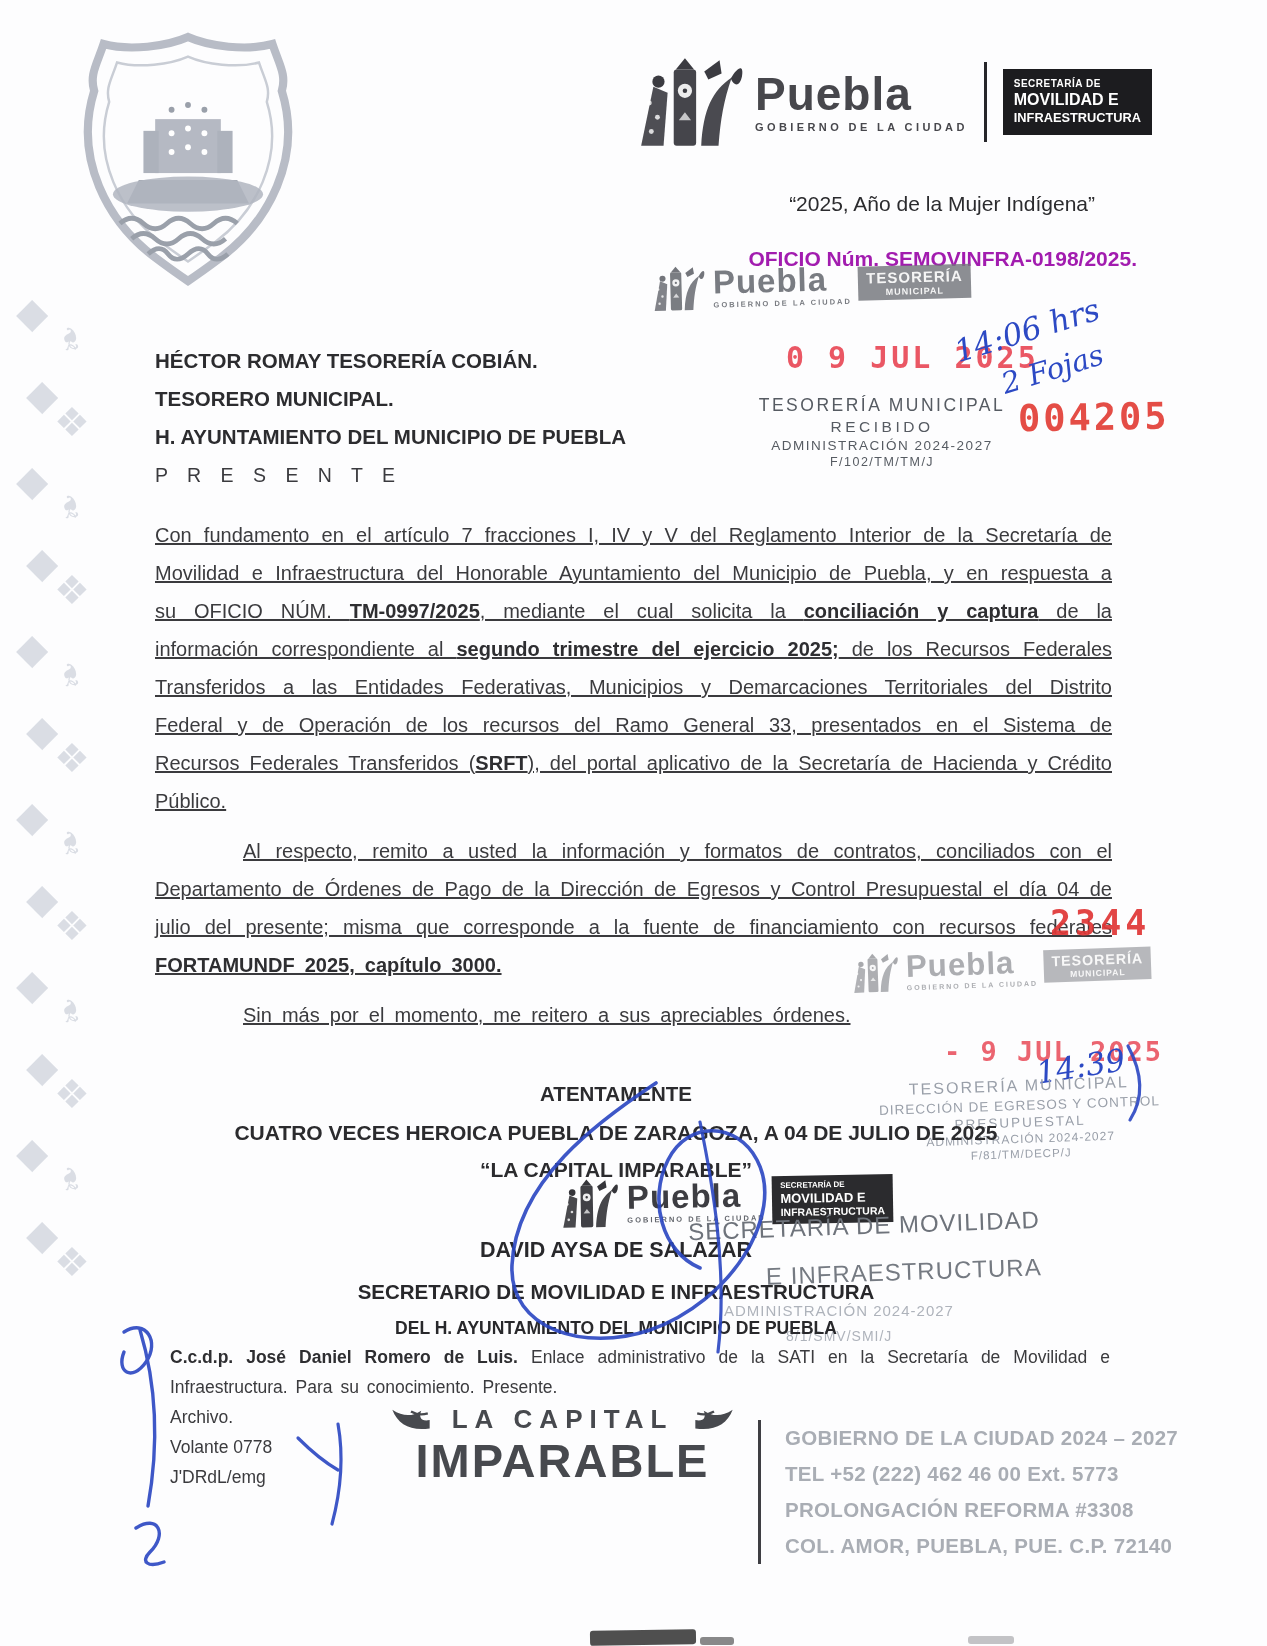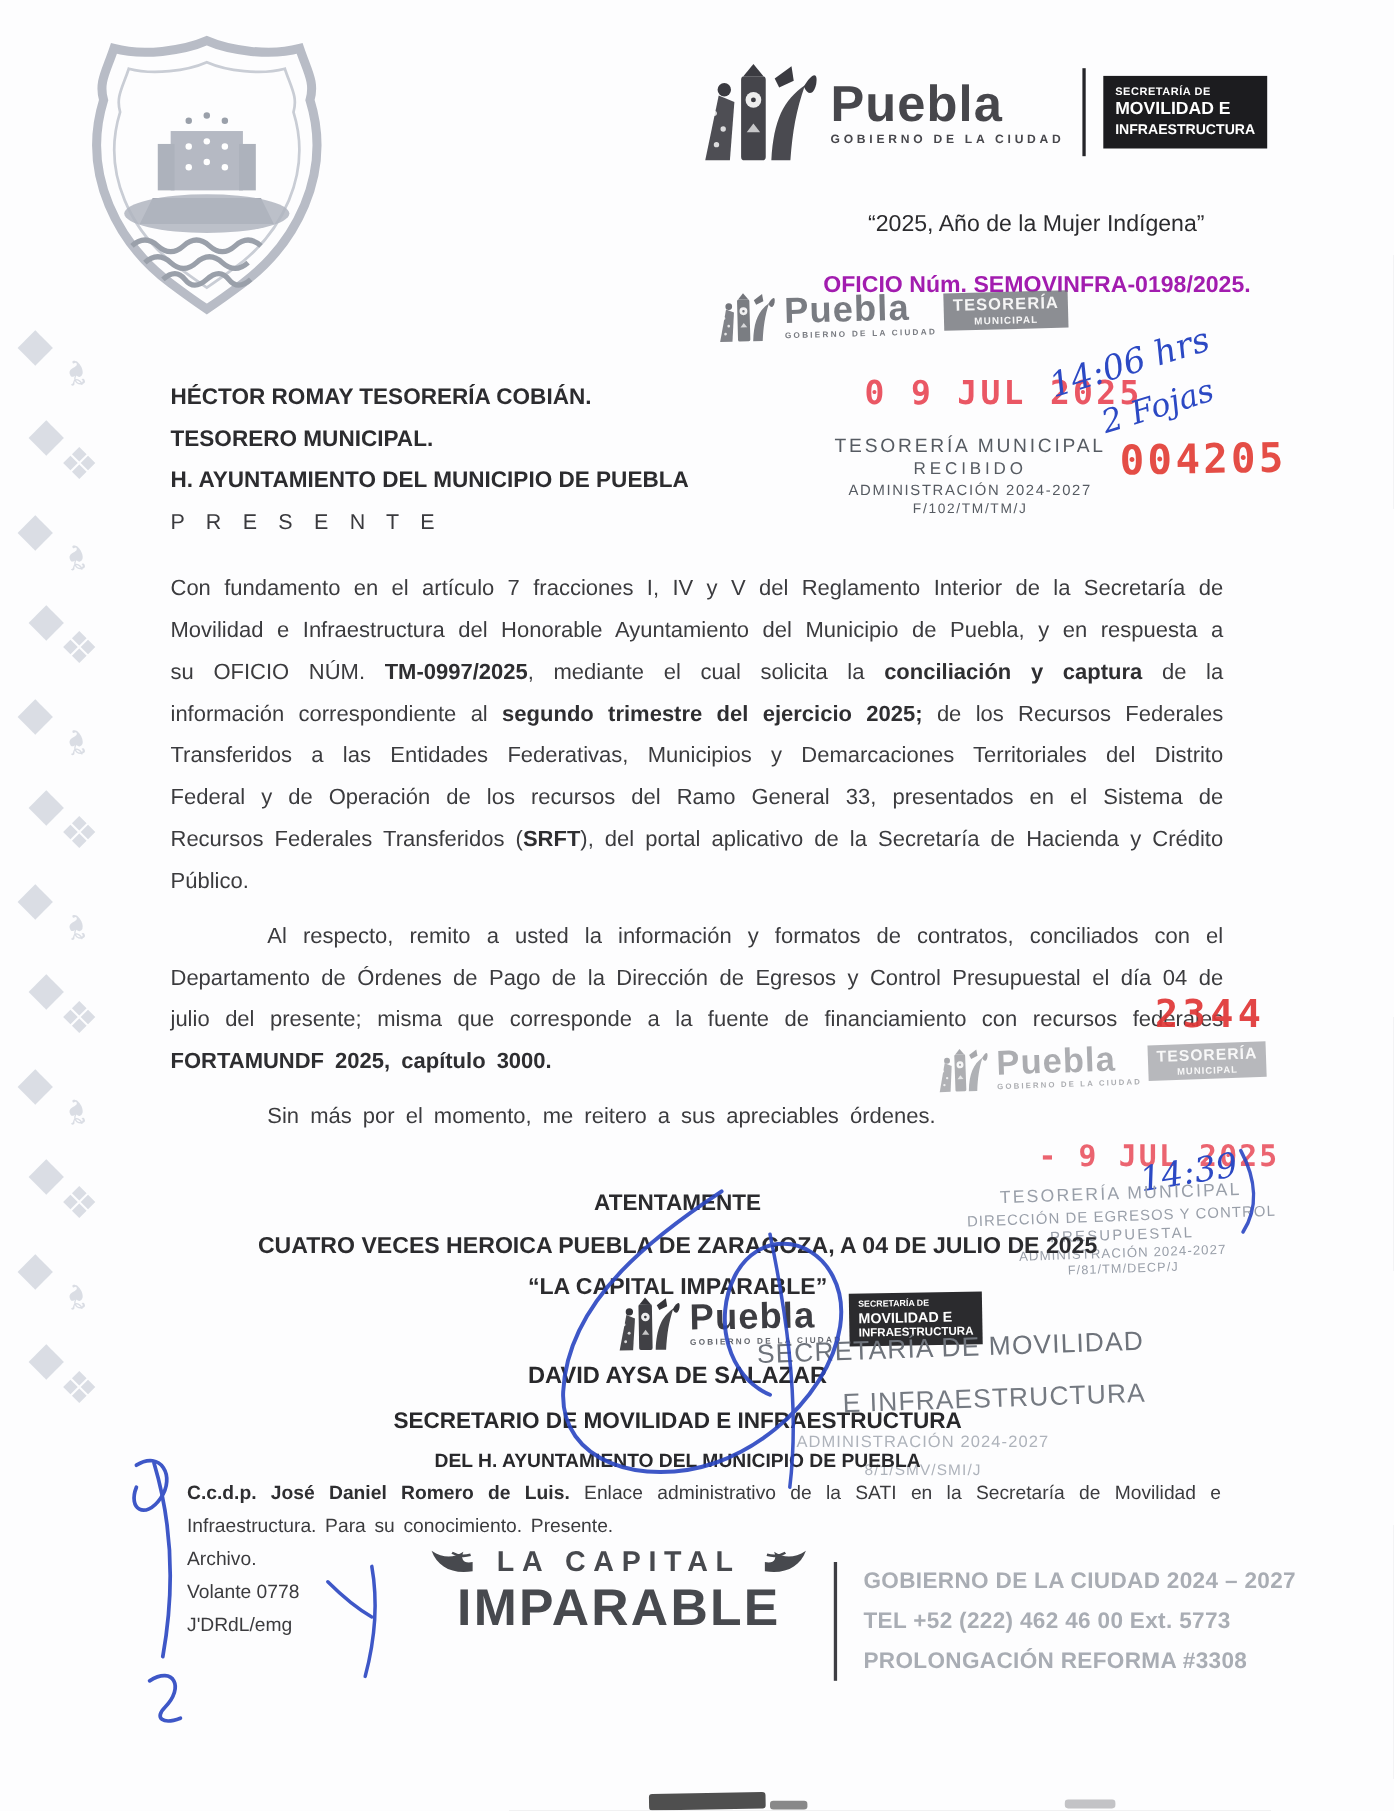--- a/index.html
+++ b/index.html
@@ -78,21 +78,21 @@
   .st2{left:860px;top:1076px;width:320px;color:#999fa9;transform:rotate(-2deg);}
   .st2 .t1{font-size:16px;letter-spacing:2px;}
   .st2 .t2{font-size:13.5px;letter-spacing:1px;}
   .st2 .t3{font-size:13.5px;letter-spacing:2px;}
   .st2 .t4{font-size:12px;letter-spacing:1px;}
   .st2 .t5{font-size:11.5px;letter-spacing:1px;}
 
   
   .recipient{left:155px;top:342px;line-height:38px;font-size:20.5px;font-weight:bold;color:#2c2c2f;}
   .recipient .present{font-weight:normal;letter-spacing:7px;font-size:19.5px;color:#3a3a3e;}
-  .para{position:absolute;left:155px;width:957px;font-size:20px;line-height:38px;text-align:justify;color:#3b3b3e;word-spacing:4.5px;}
+  .para{position:absolute;left:155px;width:957px;font-size:20px;line-height:38px;text-align:justify;color:#3b3b3e;word-spacing:4.5px;text-decoration:underline;}
   .para b{color:#2e2e31;}
   .p1{top:496px;}
   .p2{top:812px;text-indent:88px;}
   .p3{top:976px;text-indent:88px;text-align:left;}
 
   
   .closing{left:16px;top:1082px;width:1200px;text-align:center;color:#2b2b2e;}
   .closing .c1{font-size:20.5px;font-weight:bold;}
   .closing .c2{font-size:21px;font-weight:bold;margin-top:15px;}
   .closing .c3{font-size:21px;font-weight:bold;margin-top:13px;}
@@ -339,20 +339,21 @@
           <use href="#wingIcon"></use>
         </svg>
     </div>
     <div class="bottom">IMPARABLE</div>
   </div>
 
   <div class="abs footer">
     <div>GOBIERNO DE LA CIUDAD 2024 – 2027</div>
     <div>TEL +52 (222) 462 46 00 Ext. 5773</div>
     <div>PROLONGACIÓN REFORMA #3308</div>
+    <div>COL. AMOR, PUEBLA, PUE. C.P. 72140</div>
   </div>
 
   <div class="abs smudge1"></div>
   <div class="abs smudge2"></div>
   <div class="abs smudge3"></div>
 
   <svg class="ink" width="1267" height="1646" viewBox="0 0 1267 1646">
     <g stroke="#2a46c2" fill="none" stroke-linecap="round" opacity=".9">
       <path stroke-width="3.6" d="M656,1083 C600,1120 516,1180 512,1265 C509,1330 585,1352 650,1330 C730,1302 786,1215 757,1160 C737,1122 688,1120 668,1160 C648,1200 662,1252 700,1268"></path>
       <path stroke-width="3.2" d="M700,1122 C712,1180 728,1270 718,1352"></path>

